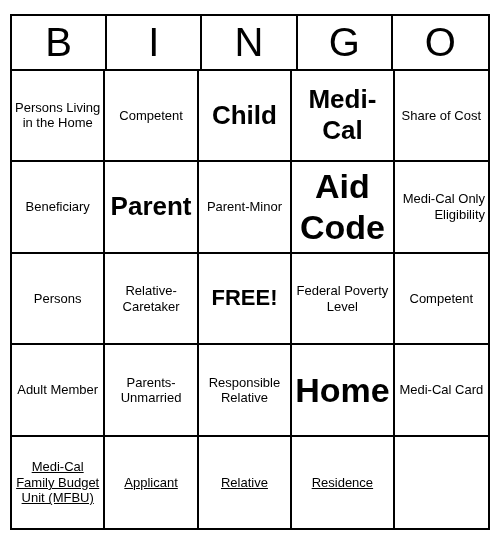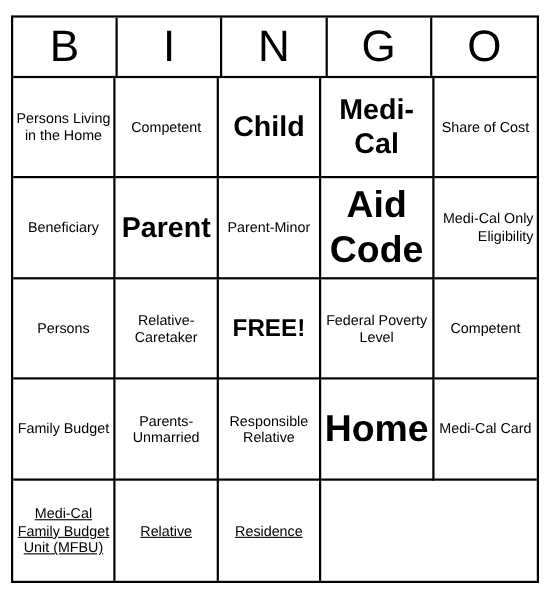--- a/index.html
+++ b/index.html
@@ -100,22 +100,23 @@
       <div class="bingo-cell">Beneficiary</div>
       <div class="bingo-cell large">Parent</div>
       <div class="bingo-cell">Parent-Minor</div>
       <div class="bingo-cell xlarge">Aid Code</div>
       <div class="bingo-cell">Medi-Cal Only Eligibility</div>
       <div class="bingo-cell">Persons</div>
       <div class="bingo-cell">Relative-Caretaker</div>
       <div class="bingo-cell free">FREE!</div>
       <div class="bingo-cell">Federal Poverty Level</div>
       <div class="bingo-cell">Competent</div>
-      <div class="bingo-cell">Family Budget</div>
+      <div class="bingo-cell">Adult Member</div>
       <div class="bingo-cell">Parents-Unmarried</div>
       <div class="bingo-cell">Responsible Relative</div>
       <div class="bingo-cell xlarge">Home</div>
       <div class="bingo-cell">Medi-Cal Card</div>
       <div class="bingo-cell">Medi-Cal Family Budget Unit (MFBU)</div>
+      <div class="bingo-cell">Applicant</div>
       <div class="bingo-cell">Relative</div>
       <div class="bingo-cell">Residence</div>
     </div>
 </div>
 
 </body></html>

